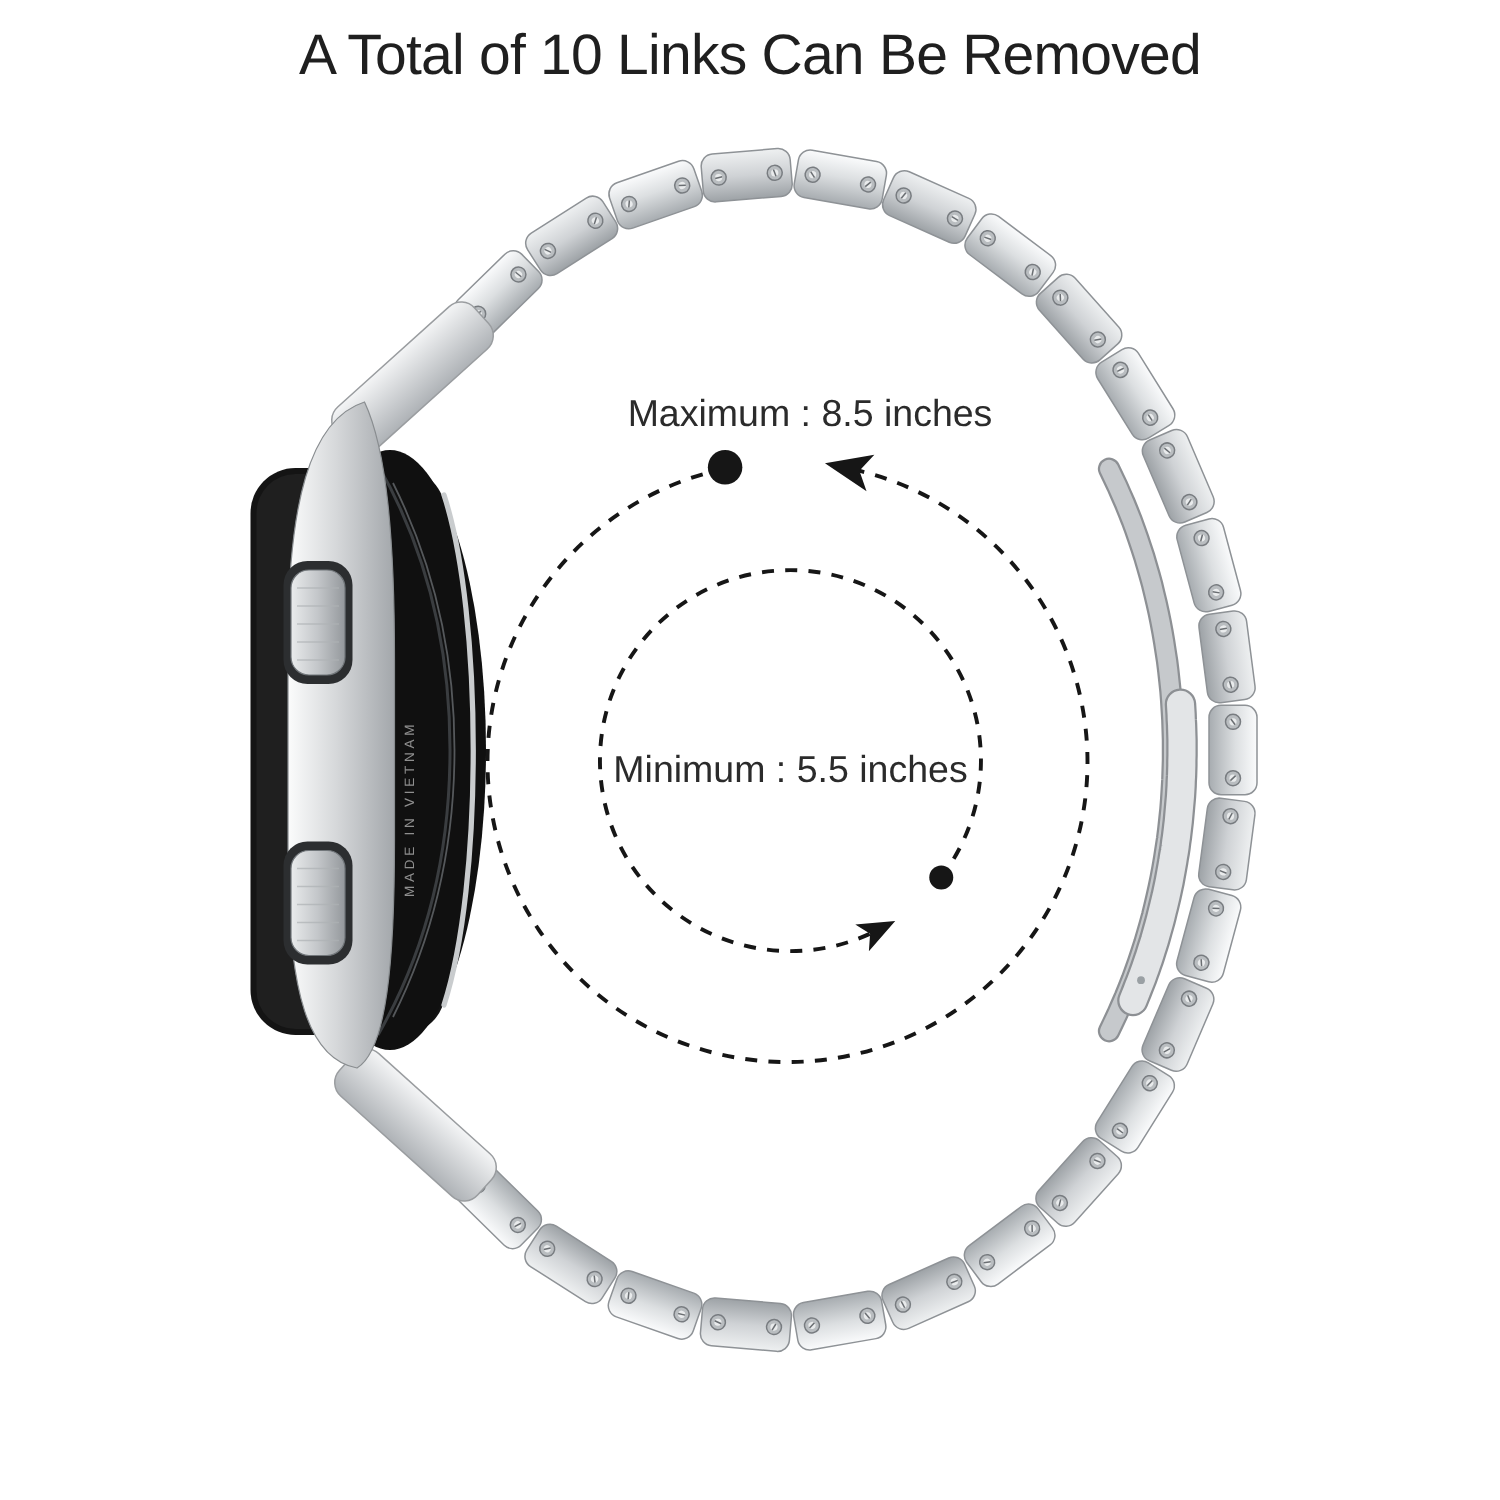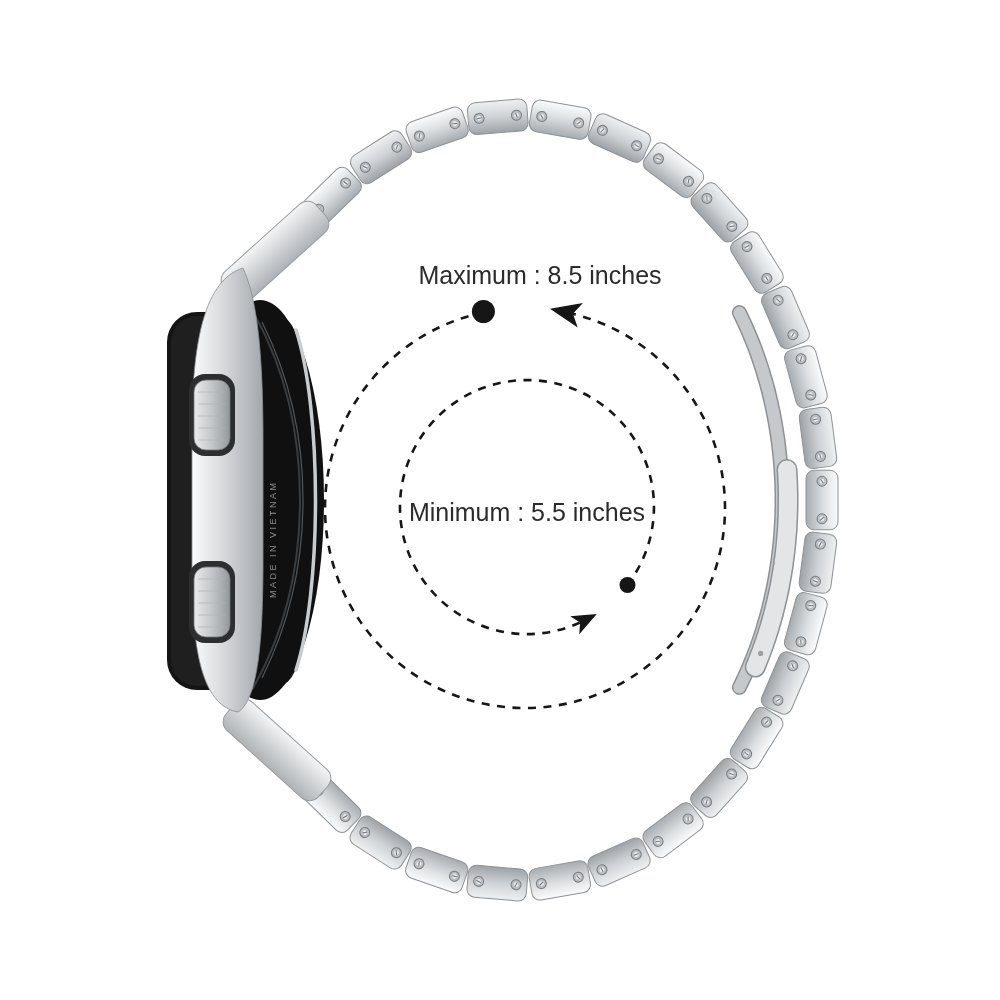--- a/index.html
+++ b/index.html
@@ -26,20 +26,21 @@
   .dot{fill:var(--ink);}
   .arrow{fill:var(--ink);}
   .size-label{font-size:25px;fill:var(--label-color);font-family:"Liberation Sans",sans-serif;}
   .engrave{font-size:9px;fill:#8f8f8f;letter-spacing:2.5px;font-family:"Liberation Sans",sans-serif;}
 </style>
 </head>
 <body>
 
 <div class="stage">
 
+  <h1 class="title">A Total of 10 Links Can Be Removed</h1>
 
   <svg class="illus" width="1000" height="1000" viewBox="0 0 1000 1000">
     <defs>
       <linearGradient id="gLinkA" x1="0" y1="0" x2="0" y2="1">
         <stop offset="0" stop-color="#fafbfc"></stop>
         <stop offset="0.45" stop-color="#dcdfe1"></stop>
         <stop offset="1" stop-color="#a7acb0"></stop>
       </linearGradient>
       <linearGradient id="gLinkB" x1="0" y1="0" x2="0" y2="1">
         <stop offset="0" stop-color="#eef0f1"></stop>

